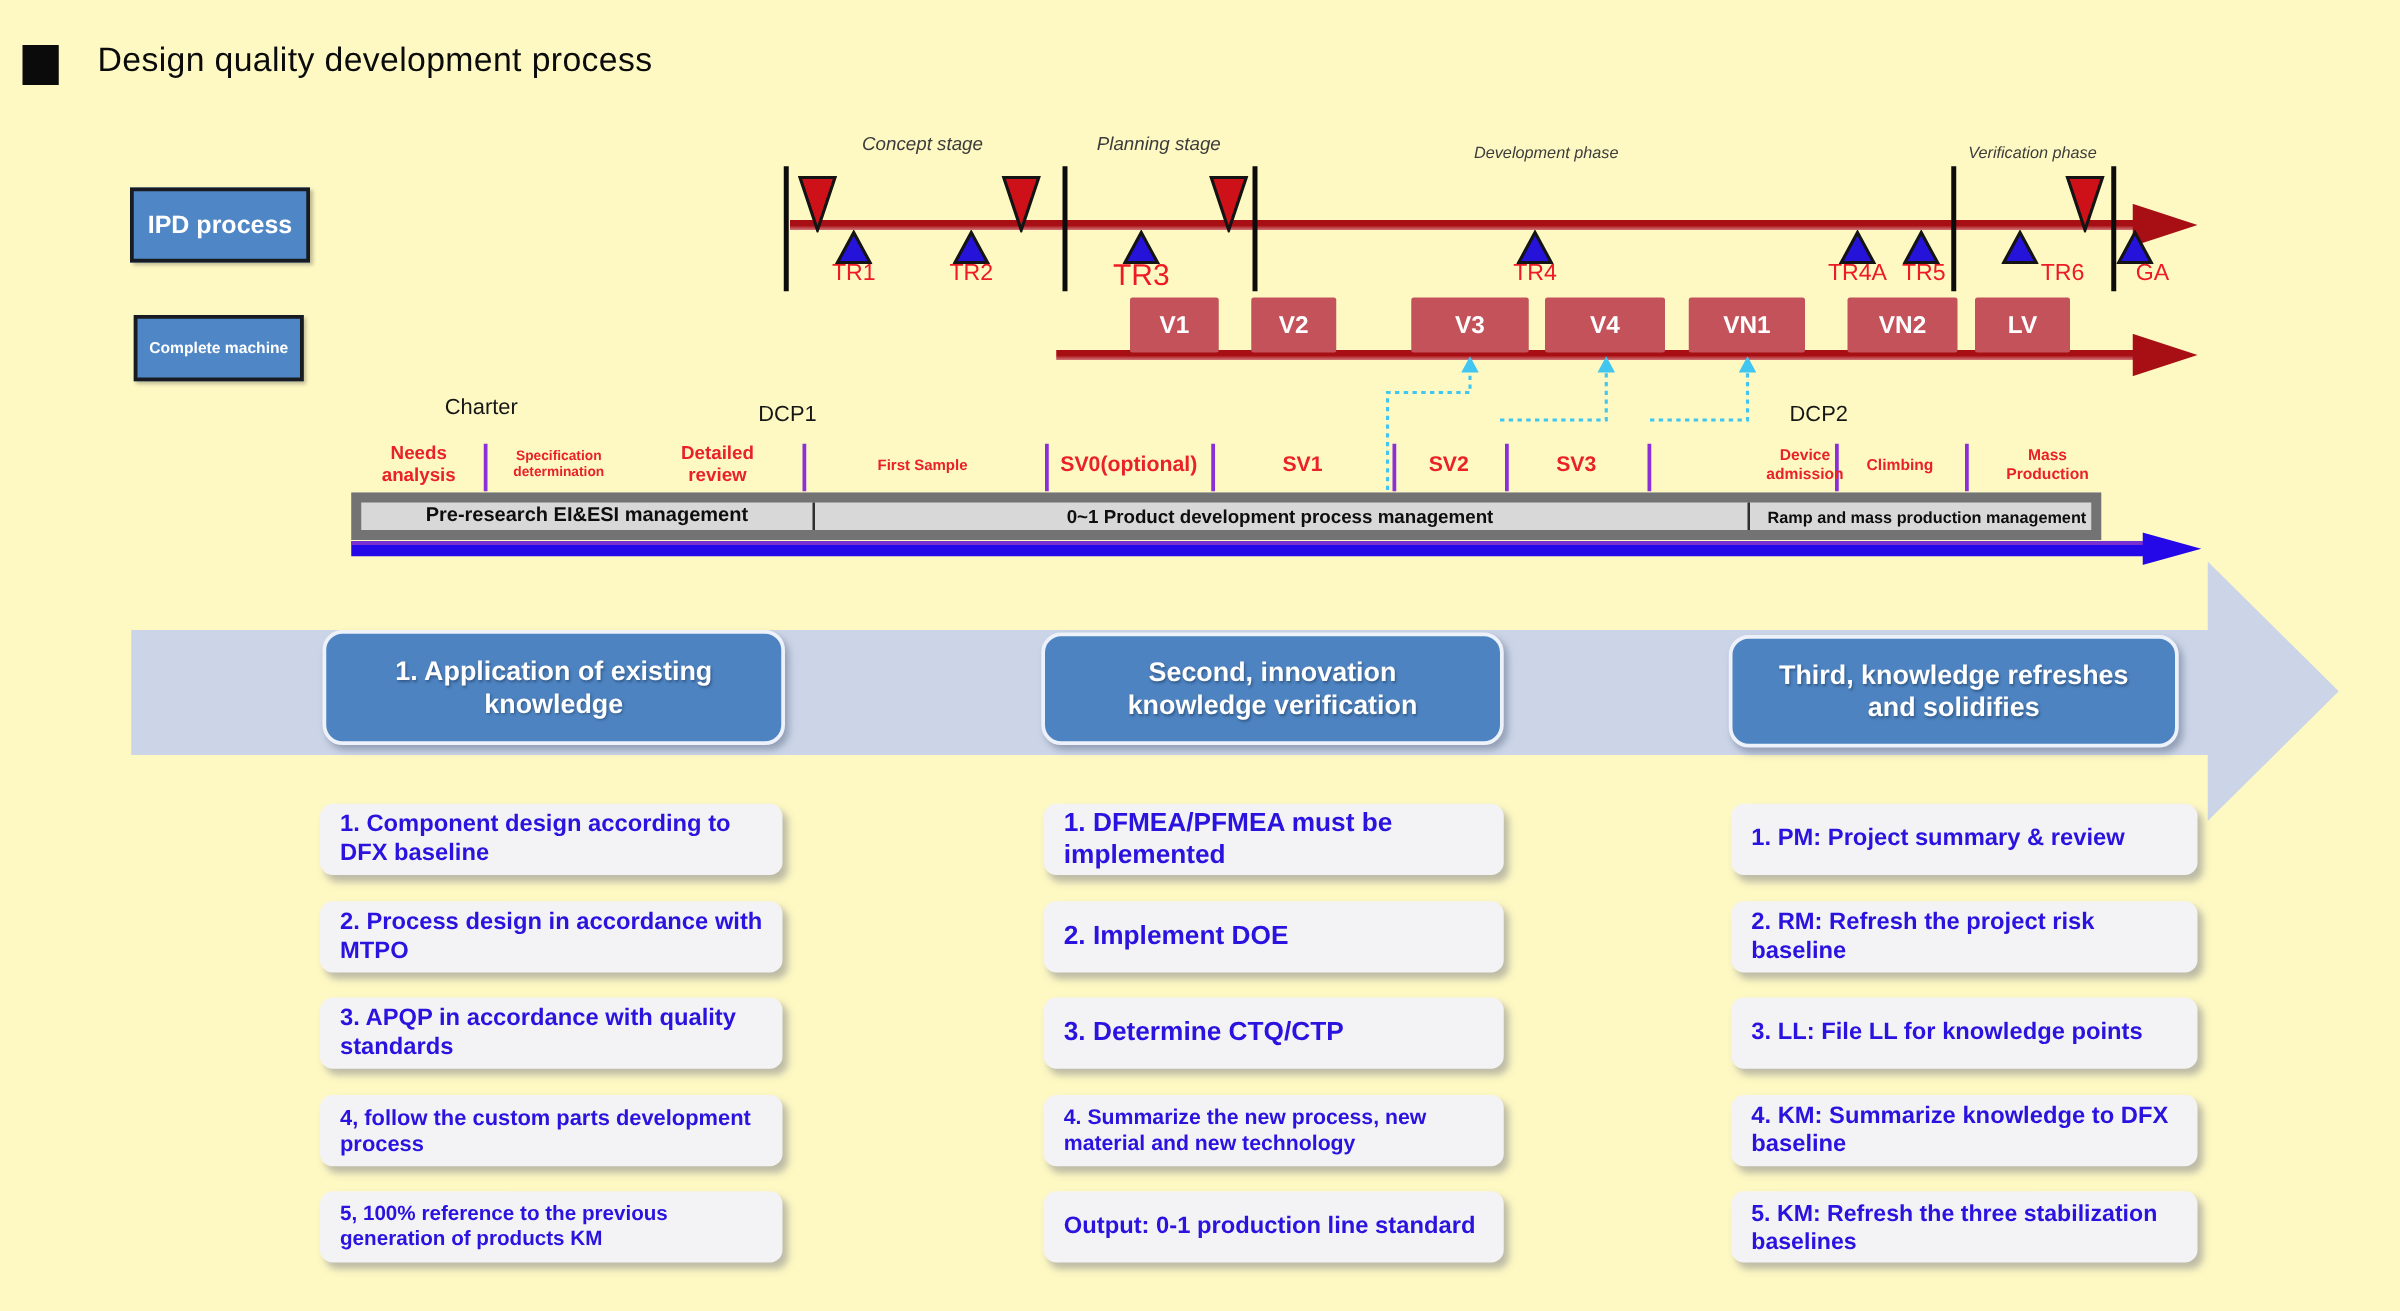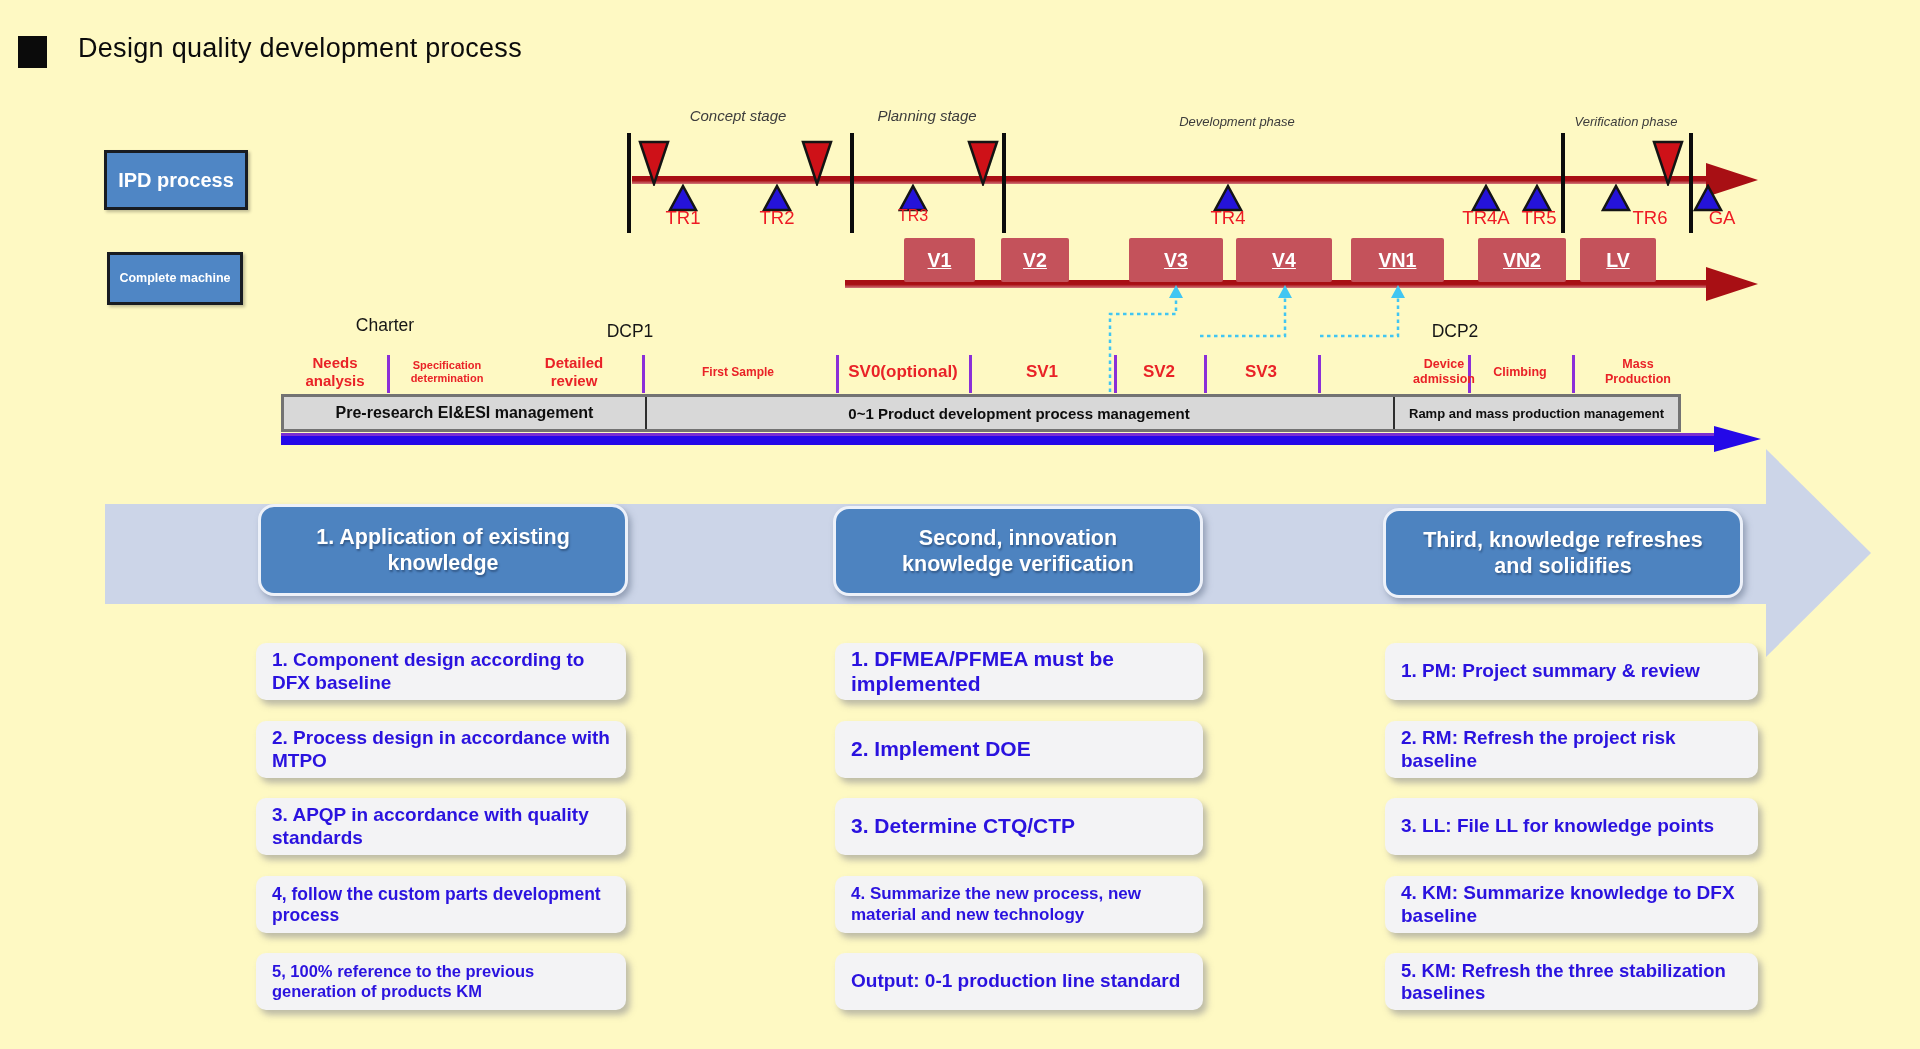--- a/index.html
+++ b/index.html
@@ -10,26 +10,26 @@
   .title-square { background:#0b0b0b; }
   .page-title { color:var(--title_text); font-size:27px; font-weight:500; letter-spacing:.3px; white-space:nowrap; }
 
   .side-label { background:var(--side_box_blue); border:3px solid #181c22; color:#fff; font-weight:bold;
                 box-shadow:2px 2px 3px rgba(0,0,0,.25); line-height:1.15; }
 
   .redline { background:linear-gradient(180deg, var(--timeline_red) 55%, #d2787c 100%); }
   .vbar { width:4px; background:#0c0c0c; }
   .phase-label { color:#3c3c3c;font-style:italic; }
   .marker-label { color:var(--marker_label_red); font-weight:500; white-space:nowrap; }
-  .vbox { background:var(--version_box_red); color:#fff; font-weight:bold; font-size:19.5px; border-radius:2px;text-decoration:underline; }
+  .vbox { background:var(--version_box_red); color:#fff; font-weight:bold; font-size:19.5px; border-radius:2px; }
 
   .milestone { color:#161616; font-size:17.5px; font-weight:500; }
   .ptick { width:3px; background:var(--tick_purple); }
   .stage { color:var(--stage_label_red); font-weight:bold; line-height:1.2; }
-  .graybar { background:var(--gray_bar); border:3px solid #737373; }
+  .graybar { background:var(--gray_bar); border:8px solid #737373; }
   .grayseg { color:#0e0e0e; font-weight:bold; height:100%; }
   .segline { border-right:2px solid #2e2e2e; }
   .bluebar { background:var(--blue_arrow); border-top:3px solid #7a2fd0; }
 
   .band { background:var(--band_blue); }
   .hdr { background:var(--header_blue); border:3px solid #edf1f9; border-radius:16px; color:#fff; font-weight:bold;
          font-size:21.5px; line-height:1.22; box-shadow:3px 4px 6px rgba(100,115,140,.55);
          text-shadow:1px 1.5px 2px rgba(20,40,70,.45); box-sizing:border-box; }
   .item { background:var(--item_bg); border-radius:10px; box-shadow:4px 5px 6px rgba(125,125,138,.5);
           color:var(--item_text_blue); font-weight:bold; display:flex; align-items:center; text-align:left;
@@ -96,21 +96,21 @@
     </svg>
   <svg class="abs" style="left:1601px; top:184px;" width="30" height="28">
       <polygon points="15,2 28,26 2,26" style="fill:var(--triangle_blue); stroke:#141414; stroke-width:2.5"></polygon>
     </svg>
   <svg class="abs" style="left:1693px; top:184px;" width="30" height="28">
       <polygon points="15,2 28,26 2,26" style="fill:var(--triangle_blue); stroke:#141414; stroke-width:2.5"></polygon>
     </svg>
 
   <div class="abs ctr marker-label" style="left:643px; top:207px; width:80px; font-size:18.5px;">TR1</div>
   <div class="abs ctr marker-label" style="left:737px; top:207px; width:80px; font-size:18.5px;">TR2</div>
-  <div class="abs ctr marker-label" style="left:873px; top:207px; width:80px; font-size:16px;">TR3</div>
+  <div class="abs ctr marker-label" style="left:873px; top:207px; width:80px; font-size:24px;">TR3</div>
   <div class="abs ctr marker-label" style="left:1188px; top:207px; width:80px; font-size:18.5px;">TR4</div>
   <div class="abs ctr marker-label" style="left:1446px; top:207px; width:80px; font-size:18.5px;">TR4A</div>
   <div class="abs ctr marker-label" style="left:1499px; top:207px; width:80px; font-size:18.5px;">TR5</div>
   <div class="abs ctr marker-label" style="left:1610px; top:207px; width:80px; font-size:18.5px;">TR6</div>
   <div class="abs ctr marker-label" style="left:1682px; top:207px; width:80px; font-size:18.5px;">GA</div>
 
   <div class="abs redline" style="left:845px; top:280px; width:869px; height:8px;"></div>
   <svg class="abs" style="left:1706px; top:267px;" width="56" height="34">
       <polygon points="0,0 52,17 0,34" style="fill:var(--timeline_red)"></polygon>
     </svg>

